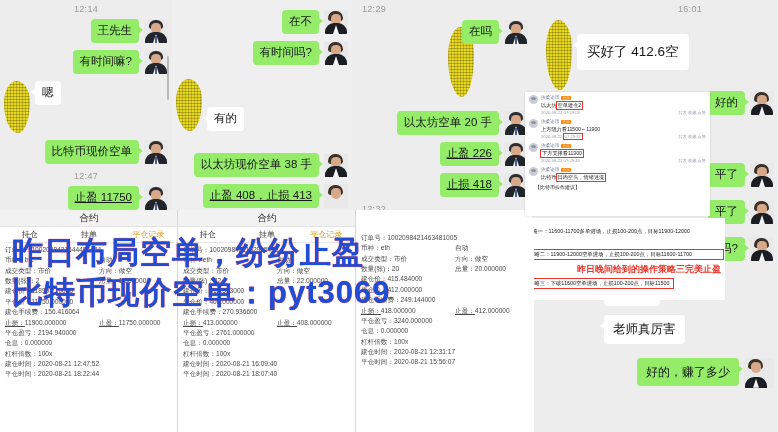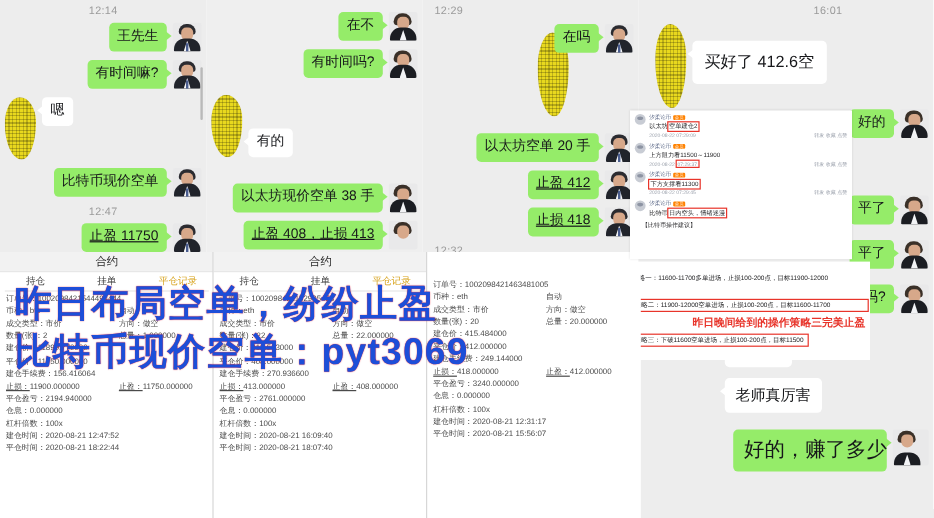--- a/index.html
+++ b/index.html
@@ -242,21 +242,21 @@
       <div class="av">
           <div class="hair"></div>
           <div class="face"></div>
           <div class="body"></div>
           <div class="shirt"></div>
           <div class="tie"></div>
         </div>
     </div>
 
     <div class="row out">
-      <div class="bub g"><u>止盈 412</u></div>
+      <div class="bub g"><u>止盈 226</u></div>
       <div class="av">
           <div class="hair"></div>
           <div class="face"></div>
           <div class="body"></div>
           <div class="shirt"></div>
           <div class="tie"></div>
         </div>
     </div>
 
     <div class="row out">
@@ -324,21 +324,21 @@
 
     <div class="row in" style="margin-top:16px;padding-left:72px;">
       <div class="bub w" style="font-size:12.5px;padding:6px 9px;">已平了</div>
     </div>
 
     <div class="row in" style="margin-top:9px;padding-left:72px;">
       <div class="bub w" style="font-size:12.5px;padding:6px 9px;">老师真厉害</div>
     </div>
 
     <div class="row out" style="margin-top:14px;">
-      <div class="bub g" style="font-size:17px;padding:6px 9px;">好的，赚了多少</div>
+      <div class="bub g" style="font-size:12px;padding:6px 9px;">好的，赚了多少</div>
       <div class="av woman" style="width:30px;height:30px;flex:0 0 30px;">
           <div class="hair"></div>
           <div class="face"></div>
           <div class="body"></div>
           <div class="shirt"></div>
         </div>
     </div>
   </div>
 
   <div class="weibo" style="left:525px;width:185px;top:92px;height:124px;">

